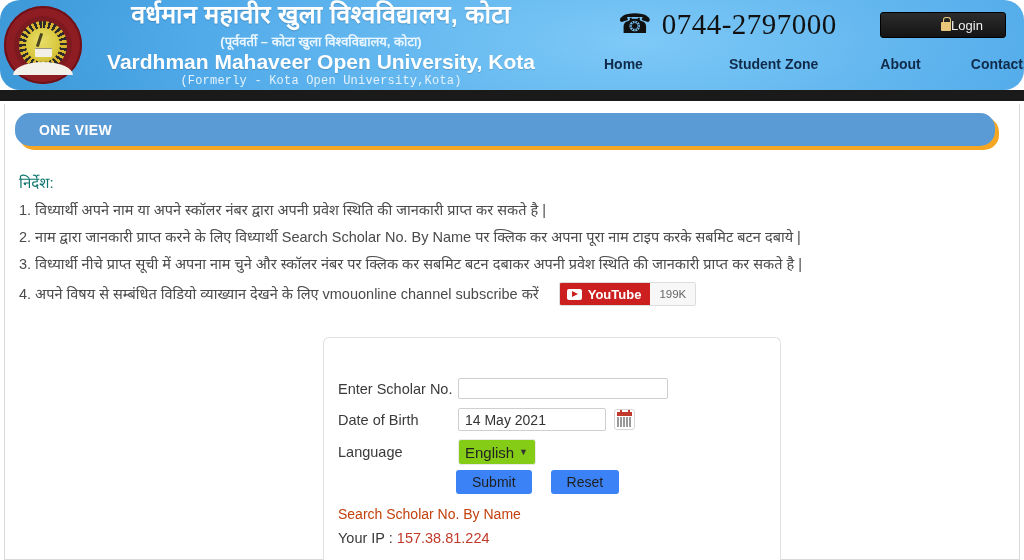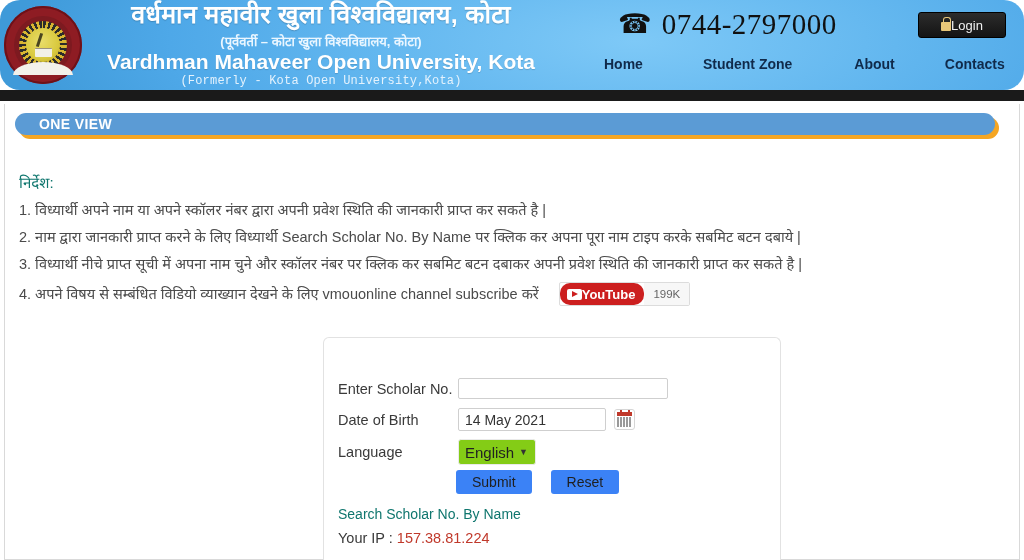--- a/index.html
+++ b/index.html
@@ -151,20 +151,21 @@
     width: 86px;
     height: 24px;
     background: linear-gradient(#2c2c2c, #141414);
     border: 1px solid #000;
     border-radius: 3px;
     display: flex;
     align-items: center;
     justify-content: center;
     gap: 0;
     cursor: pointer;
+    padding-left: 38px;
   }
   #login-button .lock {
     width: 10px; height: 9px;
     background: #e8c77a;
     border-radius: 1px;
     position: relative;
     margin-top: 3px;
   }
   #login-button .lock::before {
     content:"";
@@ -186,21 +187,21 @@
     align-items: center;
   }
   .nav-item {
     color: #102a4a;
     font-size: 14px;
     font-weight: 700;
     cursor: pointer;
     white-space: nowrap;
   }
   .nav-item:nth-child(1){ margin-left: 44px; text-align: right; }
-  .nav-item:nth-child(2){ margin-left: 60px; text-align: center; }
+  .nav-item:nth-child(2){ margin-left: 86px; text-align: center; }
   .nav-item:nth-child(3){ margin-left: 62px; }
   .nav-item:nth-child(4){ margin-left: 50px; }
 
   
   #page-container {
     position: absolute;
     left: 4px;
     top: 104px;
     width: 1016px;
     height: 456px;
@@ -208,21 +209,21 @@
     border: 1px solid #d9d9d9;
     border-top: none;
     box-sizing: border-box;
   }
 
   #one-view-bar {
     position: absolute;
     left: 10px;
     top: 9px;
     width: 980px;
-    height: 22px;
+    height: 33px;
     background: #5b9bd5;
     border-radius: 15px;
     display: flex;
     align-items: center;
     box-shadow: 4px 4px 0 0 #f5a623;
   }
   #one-view-title {
     color: #ffffff;
     font-size: 14px;
     font-weight: 700;
@@ -263,23 +264,22 @@
     height: 22px;
     border: 1px solid #dcdcdc;
     border-radius: 2px;
     overflow: hidden;
     cursor: pointer;
   }
   #youtube-left {
     background: #cc1f1f;
     display: flex;
     align-items: center;
-    gap: 0;
+    gap: 6px;
     padding: 0 9px 0 7px;
-    border-radius: 10px;
   }
   #yt-play {
     width: 15px; height: 11px;
     background: #ffffff;
     border-radius: 2px;
     position: relative;
   }
   #yt-play::after {
     content:"";
     position:absolute; left: 5px; top: 2.5px;
@@ -407,21 +407,21 @@
     font-size: 14px;
     color: #1f1f1f;
     cursor: pointer;
     padding: 0 12px;
     text-align: center;
   }
   #reset-button { margin-left: 19px; }
 
   #search-by-name-link {
     font-size: 14px;
-    color: #0f766e;
+    color: #c2410c;
     cursor: pointer;
     text-align: center;
   }
   #ip-label { font-size: 14.5px; color: #3a3a3a; }
   #ip-value { font-size: 14.5px; color: #c0392b; margin-left: 4px; }
 </style>
 </head>
 <body>
 
 <div id="site-header">

